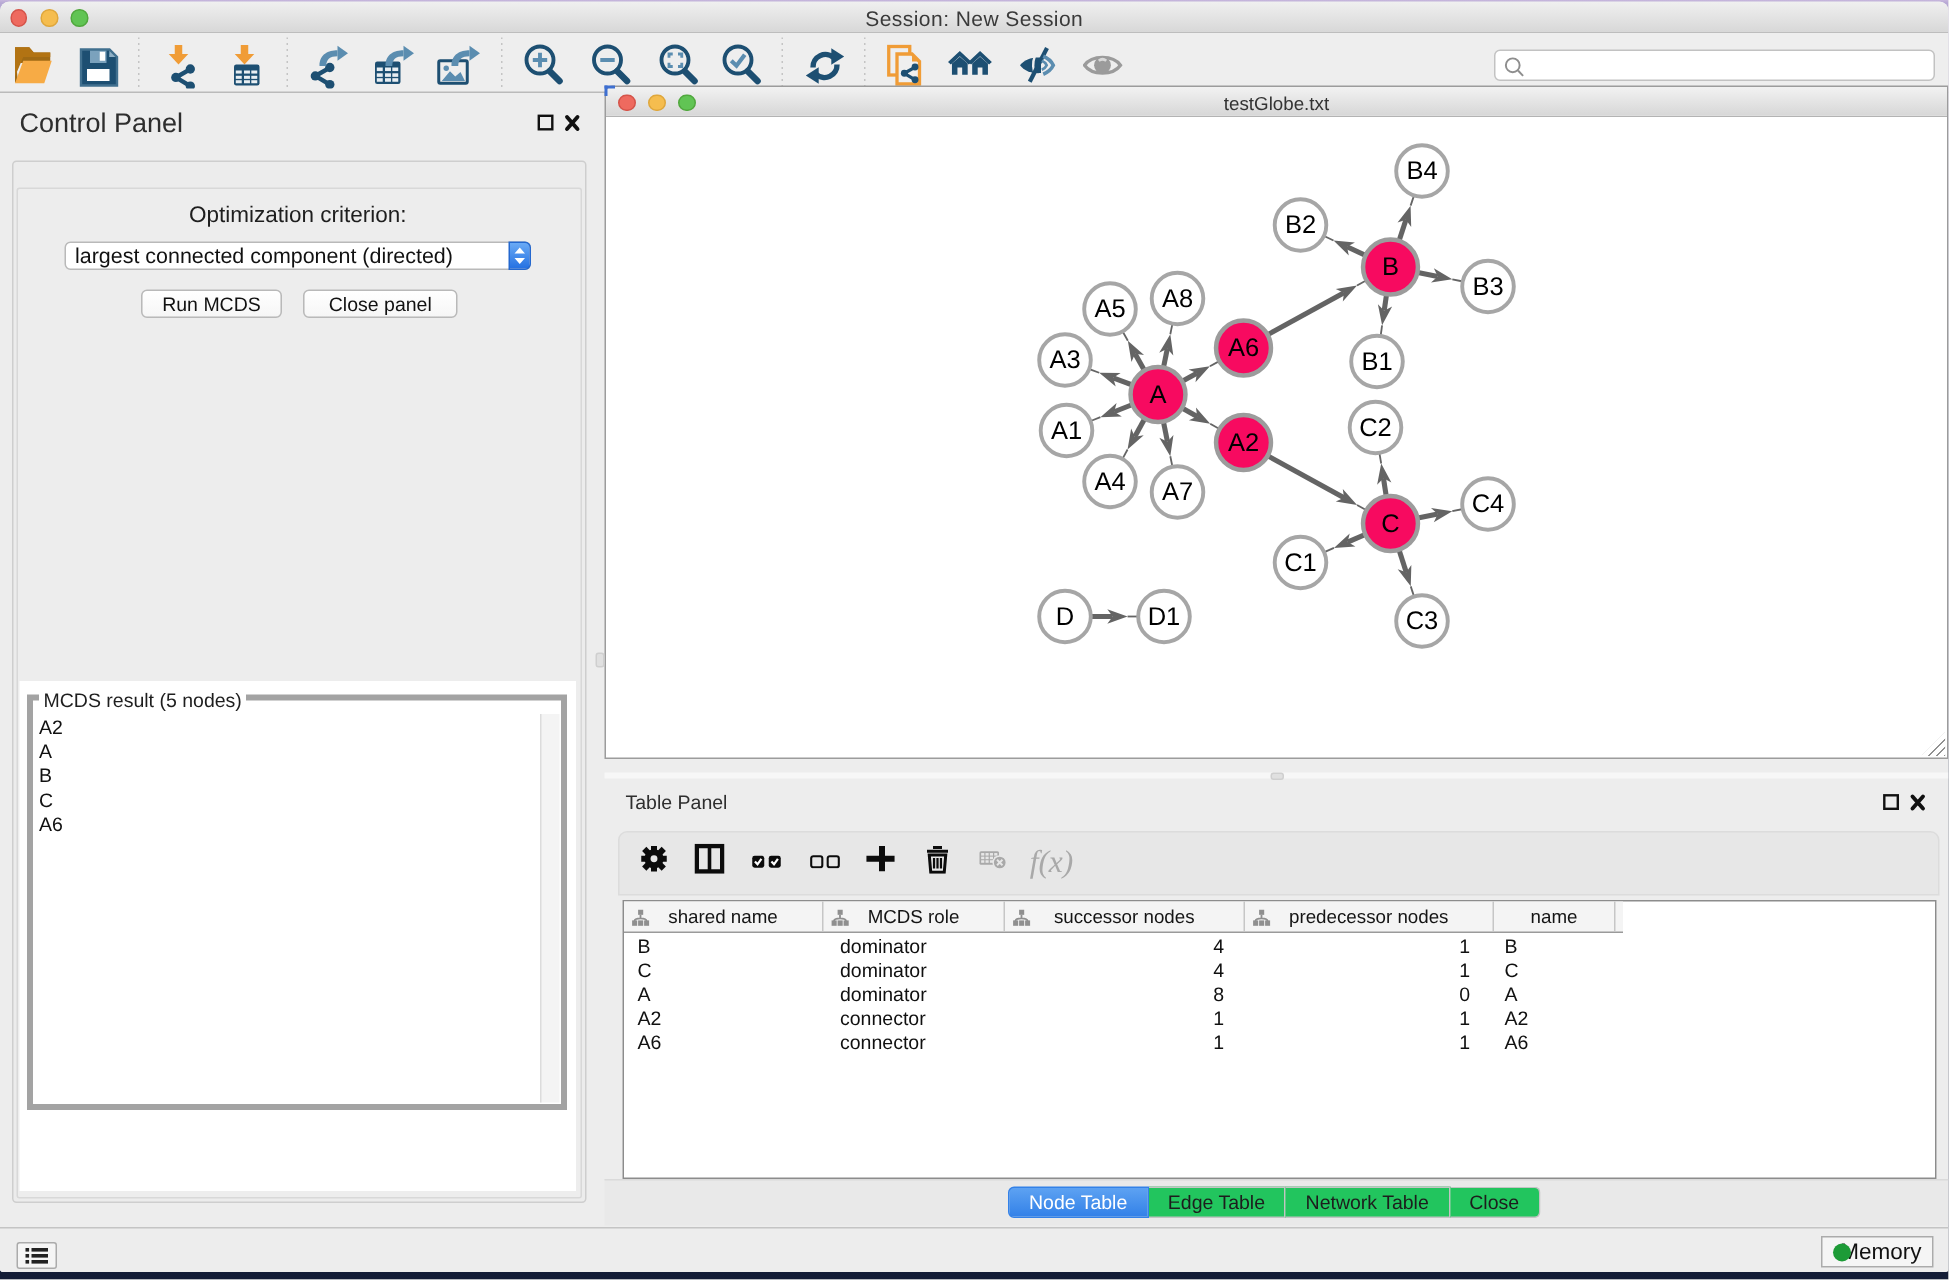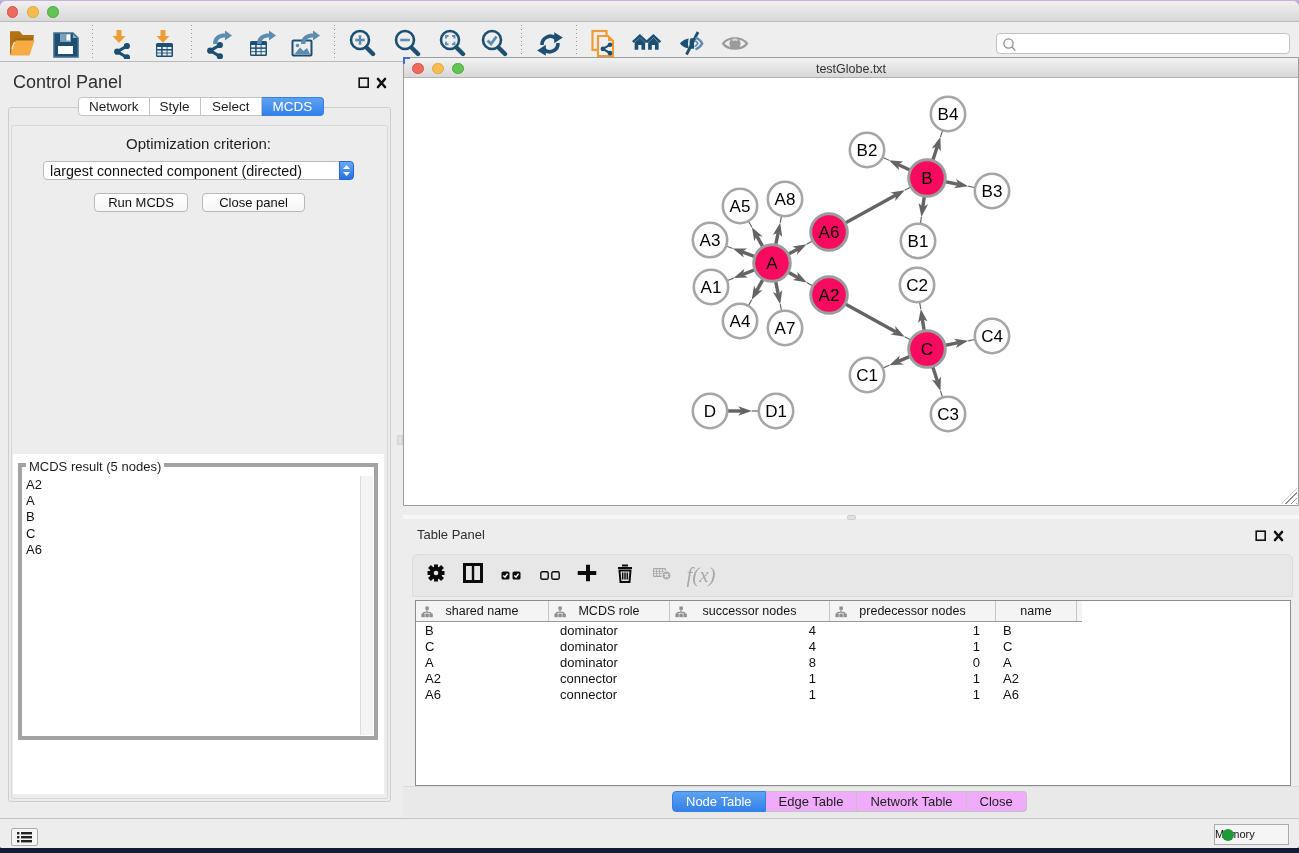--- a/index.html
+++ b/index.html
@@ -55,36 +55,37 @@
 .fx{font-family:"Liberation Serif",serif;font-style:italic;font-size:21px;color:#a9a9a9}
 #ttable{position:absolute;left:12px;top:81px;right:8px;bottom:31px;background:#fff;border:1px solid #8c8c8c;font-size:13px}
 #thead{position:absolute;left:0;top:0;width:666px;height:21px;background:#f4f4f4;border-bottom:1px solid #9a9a9a;display:flex;font-size:12.5px}
 #thead .hc{border-right:1px solid #c6c6c6;display:flex;align-items:center;justify-content:center;gap:0;position:relative;color:#141414}
 #thead .hc svg{position:absolute;left:5px;top:5px}
 .trow{position:absolute;left:0;right:0;height:16px;line-height:16px;color:#101010;display:flex}
 .trow>div{flex:0 0 auto}
 
 #btabs{position:absolute;left:0;right:0;bottom:0;height:31px;background:#e9e9e9;border-top:1px solid #dadada}
 #btabs .row{position:absolute;left:269px;top:4px;height:21px;display:flex;font-size:13px}
-#btabs .bt{background:#f0abfc;border:1px solid #c3c3c3;border-left:none;color:#1d1d1d;padding:0 13px;line-height:19px}
+#btabs .bt{background:#22c55e;border:1px solid #c3c3c3;border-left:none;color:#1d1d1d;padding:0 13px;line-height:19px}
 #btabs .bt.sel{background:linear-gradient(#5da2f2,#3381e8);border:1px solid #3381e8;color:#fff;border-radius:4px 0 0 4px}
 #btabs .bt:last-child{border-radius:0 4px 4px 0}
 
 #status{position:absolute;left:0;top:817px;width:100%;height:30px;background:#ededed;border-top:1px solid #c4c4c4}
 #sbleft{position:absolute;left:11px;top:9px;width:27px;height:18px;background:#f5f5f5;border:1px solid #ababab;border-radius:2px}
-#memory{position:absolute;right:10px;top:5px;width:75px;height:21px;background:#f5f5f5;border:1px solid #ababab;font-size:11px;color:#111;line-height:19px;padding-right:7px}
+#memory{position:absolute;right:10px;top:5px;width:75px;height:21px;background:#f5f5f5;border:1px solid #ababab;font-size:15px;color:#111;text-align:right;line-height:19px;padding-right:7px}
 #memory i{position:absolute;left:7px;top:4px;width:12px;height:12px;border-radius:50%;background:#1d9b37}
 .divh{position:absolute;background:#e0e0e0;border:1px solid #cfcfcf;border-radius:2px}
 </style></head><body>
 <div id="desk"></div>
 <div id="win">
  <div id="titlebar">
       <div class="tl t1"></div>
       <div class="tl t2"></div>
       <div class="tl t3"></div>
+      <div id="wtitle">Session: New Session</div>
     </div>
 <div id="toolbar">
       <div class="tbi" style="left:8px">
         <svg width="27" height="30" viewBox="0 0 27 30" style="">
           <path d="M2 2.5 h9.5 l3 3.5 h11 v7 h-23.5 z" fill="#a06a14"></path>
           <path d="M2 5 v21 h2 z" fill="#a06a14"></path>
           <path d="M2 26.5 L7.5 11.5 h19 L21.5 26.5 z" fill="#f7ab45"></path>
           <path d="M2 2.5 h9.5 l3 3.5 h11 v3 h-18 L2 22 z" fill="#b27313"></path>
         </svg>
       </div>
@@ -266,26 +267,20 @@
           <path d="M10 10 L13.4 13.6" stroke="#8e8e8e" stroke-width="1.3"></path>
         </svg>
       </div>
     </div>
     <div id="cp">
       <div id="cphead">Control Panel</div>
       <div class="wicons"><svg width="30" height="12" viewBox="0 0 30 12">
           <rect x="1.2" y="1.2" width="9" height="9" fill="none" stroke="#111" stroke-width="1.6"></rect>
           <path d="M20 2 L27 10 M27 2 L20 10" stroke="#111" stroke-width="2.6" stroke-linecap="round"></path>
         </svg></div>
-      <div id="tabs">
-        <div class="tab">Network</div>
-        <div class="tab">Style</div>
-        <div class="tab" style="padding:0 11.5px">Select</div>
-        <div class="tab sel" style="padding:0 10.5px">MCDS</div>
-      </div>
       <div id="tabpane">
         <div id="innerpane"></div>
       </div>
       <div id="optlabel">Optimization criterion:</div>
       <div id="combo">
         <span>largest connected component (directed)</span>
         <div id="combostep"><svg width="13" height="17" viewBox="0 0 13 17" style="">
             <path d="M6.5 3 L10 7 H3 z M6.5 14 L3 10 H10 z" fill="#fff"></path>
           </svg></div>
       </div>

